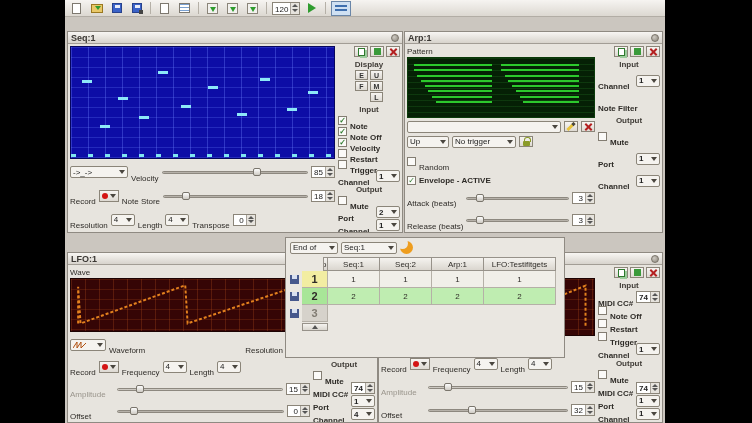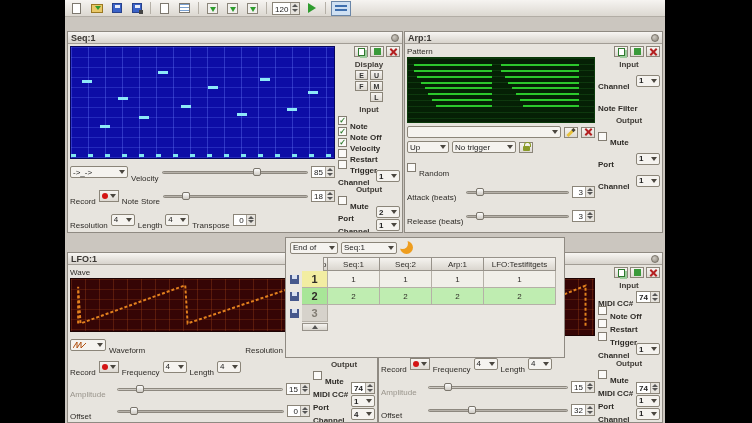--- a/index.html
+++ b/index.html
@@ -372,20 +372,24 @@
               <i class="arr"></i>
             </div>
           <span class="mbtn">
               <i class="ic-lock"></i>
             </span>
         </div>
         <label class="crow" style="margin-top:4px">
             <span class="chk"></span>
             <span class="lbl">Random</span>
           </label>
+        <label class="crow" style="margin-top:4px">
+            <span class="chk on"></span>
+            <span class="envh">Envelope - ACTIVE</span>
+          </label>
         <div class="row">
           <span class="lbl" style="width:56px">Attack (beats)</span>
           <div class="slider">
               <i class="groove"></i>
               <i class="handle" style="left: calc(10% - 0.8px);"></i>
             </div>
           <div class="spin">
               <span class="val">3</span>
               <span class="sb">
                 <i class="su"></i>

